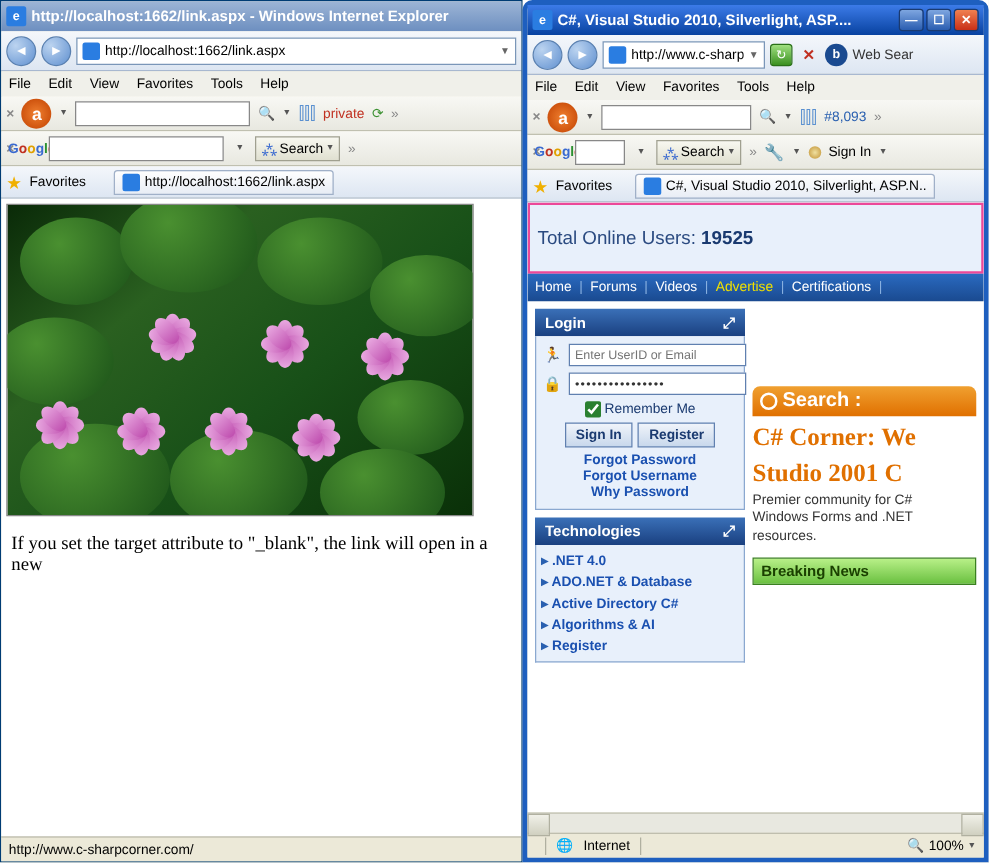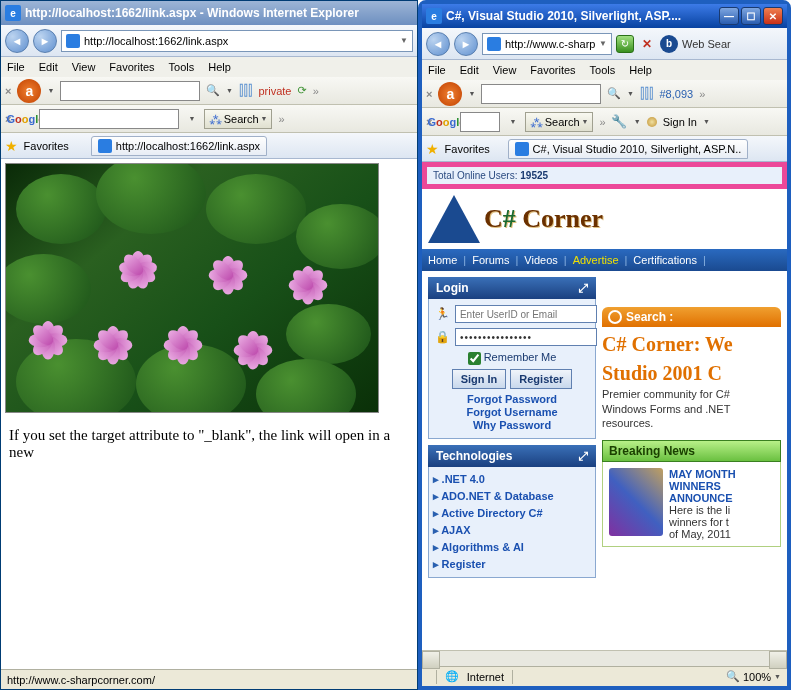--- a/index.html
+++ b/index.html
@@ -42,21 +42,21 @@
   .content-left{padding:4px;}
   .lily-img{width:374px;height:250px;border:1px solid #888;background:linear-gradient(140deg,#0a2a08 0%,#2a6020 30%,#185018 60%,#0a3008 100%);position:relative;overflow:hidden;}
   .pad{position:absolute;border-radius:50%;background:radial-gradient(circle at 35% 30%,#4a9030,#1a5018);}
   .flower{position:absolute;width:44px;height:38px;}
   .petal{position:absolute;width:14px;height:24px;border-radius:50% 50% 50% 50%;background:linear-gradient(#e8a8e0,#c050b0);left:15px;top:7px;transform-origin:50% 80%;}
   .body-text{font-family:'Times New Roman',serif;font-size:15px;color:#000;margin-top:14px;padding:0 4px;}
   .statusbar{height:20px;border-top:1px solid #b0b0a0;background:#ece9d8;display:flex;align-items:center;padding:0 6px;font-size:11px;gap:8px;}
   .status-sep{border-left:1px solid #b0b0a0;height:14px;}
   .zoom{margin-left:auto;display:flex;align-items:center;gap:3px;}
   
-  .online-bar{background:#e8f0fb;border:5px solid #ec4899;padding:3px 6px;font-size:10px;color:#2a4a80;}
+  .online-bar{background:#e8f0fb;border:2px solid #ec4899;padding:18px 6px;font-size:15px;color:#2a4a80;}
   .online-bar b{color:#1a3a70;}
   .logo-area{background:#fff;padding:6px;display:flex;align-items:center;gap:4px;}
   .logo-tri{width:0;height:0;border-left:26px solid transparent;border-right:26px solid transparent;border-bottom:48px solid #1a4a90;position:relative;}
   .logo-text{font-family:Georgia,serif;font-size:26px;font-weight:bold;color:#6a3000;text-shadow:1px 1px 0 #e0c080;}
   .logo-text .hash{color:#1a6a30;}
   .main-nav{background:linear-gradient(#2a6ac0,#1a4a90);padding:5px 6px;color:#fff;font-size:11px;font-weight:normal;display:flex;gap:6px;white-space:nowrap;overflow:hidden;}
   .main-nav a{color:#fff;cursor:pointer;}
   .main-nav a.hl{color:#f0e000;}
   .main-nav .sep{color:#88b0e0;}
   .cols{display:flex;gap:6px;padding:6px;align-items:center;}
@@ -69,21 +69,21 @@
   .login-inp{flex:1;border:1px solid #6080b0;padding:2px 4px;font-size:10px;color:#888;height:18px;background:#fff;}
   .remember{text-align:center;font-size:11px;color:#1a3a70;margin:4px 0;}
   .remember input{vertical-align:middle;accent-color:#2a8030;}
   .btn-row{display:flex;gap:4px;justify-content:center;margin-bottom:4px;}
   .btn{border:1px solid #6080b0;background:linear-gradient(#f0f4fa,#c8d8ec);padding:3px 8px;font-size:11px;font-weight:bold;color:#1a3a70;cursor:pointer;}
   .login-links{text-align:center;font-size:11px;}
   .login-links div{color:#1a50b0;font-weight:bold;cursor:pointer;margin:1px 0;}
   .tech-list{padding:4px 2px;}
   .tech-list div{color:#1a50b0;font-weight:bold;font-size:11px;padding:2px 2px;cursor:pointer;}
   .tech-list div::before{content:"▸ ";color:#2a60b0;}
-  .search-bar{background:linear-gradient(#f0a030,#e07000);color:#fff;padding:3px 6px;font-weight:bold;border-radius:6px 6px 0 0;display:flex;align-items:center;gap:4px;font-size:12px;}
+  .search-bar{background:linear-gradient(#f0a030,#e07000);color:#fff;padding:3px 6px;font-weight:bold;border-radius:6px 6px 0 0;display:flex;align-items:center;gap:4px;font-size:16px;}
   .headline{font-family:Georgia,serif;font-size:20px;font-weight:bold;color:#e07000;margin:6px 0 2px;white-space:nowrap;overflow:hidden;}
   .subhead{font-size:11px;color:#333;line-height:1.3;}
   .news-head{background:linear-gradient(#b8f088,#6ac040);border:1px solid #3a8020;color:#1a4000;font-weight:bold;padding:3px 6px;font-size:12px;margin-top:10px;}
   .news-body{border:1px solid #b0d080;border-top:none;padding:6px;display:flex;gap:6px;font-size:11px;background:#fff;}
   .news-img{width:54px;height:68px;background:linear-gradient(45deg,#8030a0,#4060c0,#c0a060);border-radius:3px;flex-shrink:0;}
   .news-title{color:#1a50b0;font-weight:bold;}
   .scroll-h{height:16px;background:#e8e8e0;border-top:1px solid #c0c0b0;position:relative;}
   .scroll-h::before,.scroll-h::after{content:"";position:absolute;top:0;width:16px;height:16px;background:linear-gradient(#f0f0e8,#d0d0c0);border:1px solid #b0b0a0;}
   .scroll-h::before{left:0;} .scroll-h::after{right:0;}
   .magnify{color:#5a7090;font-size:11px;}
@@ -316,24 +316,20 @@
     <div style="width:6px"></div>
     <div class="tab">
       <span class="tab-icon"></span>
       <span style="overflow:hidden;white-space:nowrap">C#, Visual Studio 2010, Silverlight, ASP.N...</span>
     </div>
   </div>
   <div class="content">
     <div class="online-bar">
       <span>Total Online Users: </span><b>19525</b>
     </div>
-    <div class="logo-area">
-      <div class="logo-tri"></div>
-      <div class="logo-text">C<span class="hash">#</span> Corner</div>
-    </div>
     <div class="main-nav">
       <a>Home</a>
         <span class="sep">|</span>
       <a>Forums</a>
         <span class="sep">|</span>
       <a>Videos</a>
         <span class="sep">|</span>
       <a class="hl">Advertise</a>
         <span class="sep">|</span>
       <a>Certifications</a>
@@ -372,48 +368,36 @@
         </div>
         <div>
           <div class="panel-head">
               <span>Technologies</span>
               <span>⤢</span>
             </div>
           <div class="panel-body tech-list">
             <div>.NET 4.0</div>
             <div>ADO.NET &amp; Database</div>
             <div>Active Directory C#</div>
-            <div>AJAX</div>
             <div>Algorithms &amp; AI</div>
             <div>Register</div>
           </div>
         </div>
       </div>
       <div class="rightcol">
         <div class="search-bar">
           <span style="width:14px;height:14px;border:2px solid #fff;border-radius:50%;display:inline-block"></span>
           <span>Search :</span>
         </div>
         <div class="headline">C# Corner: We</div>
         <div class="headline">Studio 2001 C</div>
         <div class="subhead" style="white-space:pre-line">Premier community for C#
 Windows Forms and .NET
 resources.</div>
         <div class="news-head">Breaking News</div>
-        <div class="news-body">
-          <div class="news-img"></div>
-          <div>
-            <div class="news-title" style="white-space:pre-line">MAY MONTH
-WINNERS
-ANNOUNCE</div>
-            <div style="white-space:pre-line;color:#333">Here is the li
-winners for t
-of May, 2011</div>
-          </div>
-        </div>
       </div>
     </div>
   </div>
   <div class="scroll-h"></div>
   <div class="statusbar">
     <span></span>
     <div class="status-sep"></div>
     <span style="color:#3a70b0">🌐</span>
     <span>Internet</span>
     <div class="status-sep"></div>

